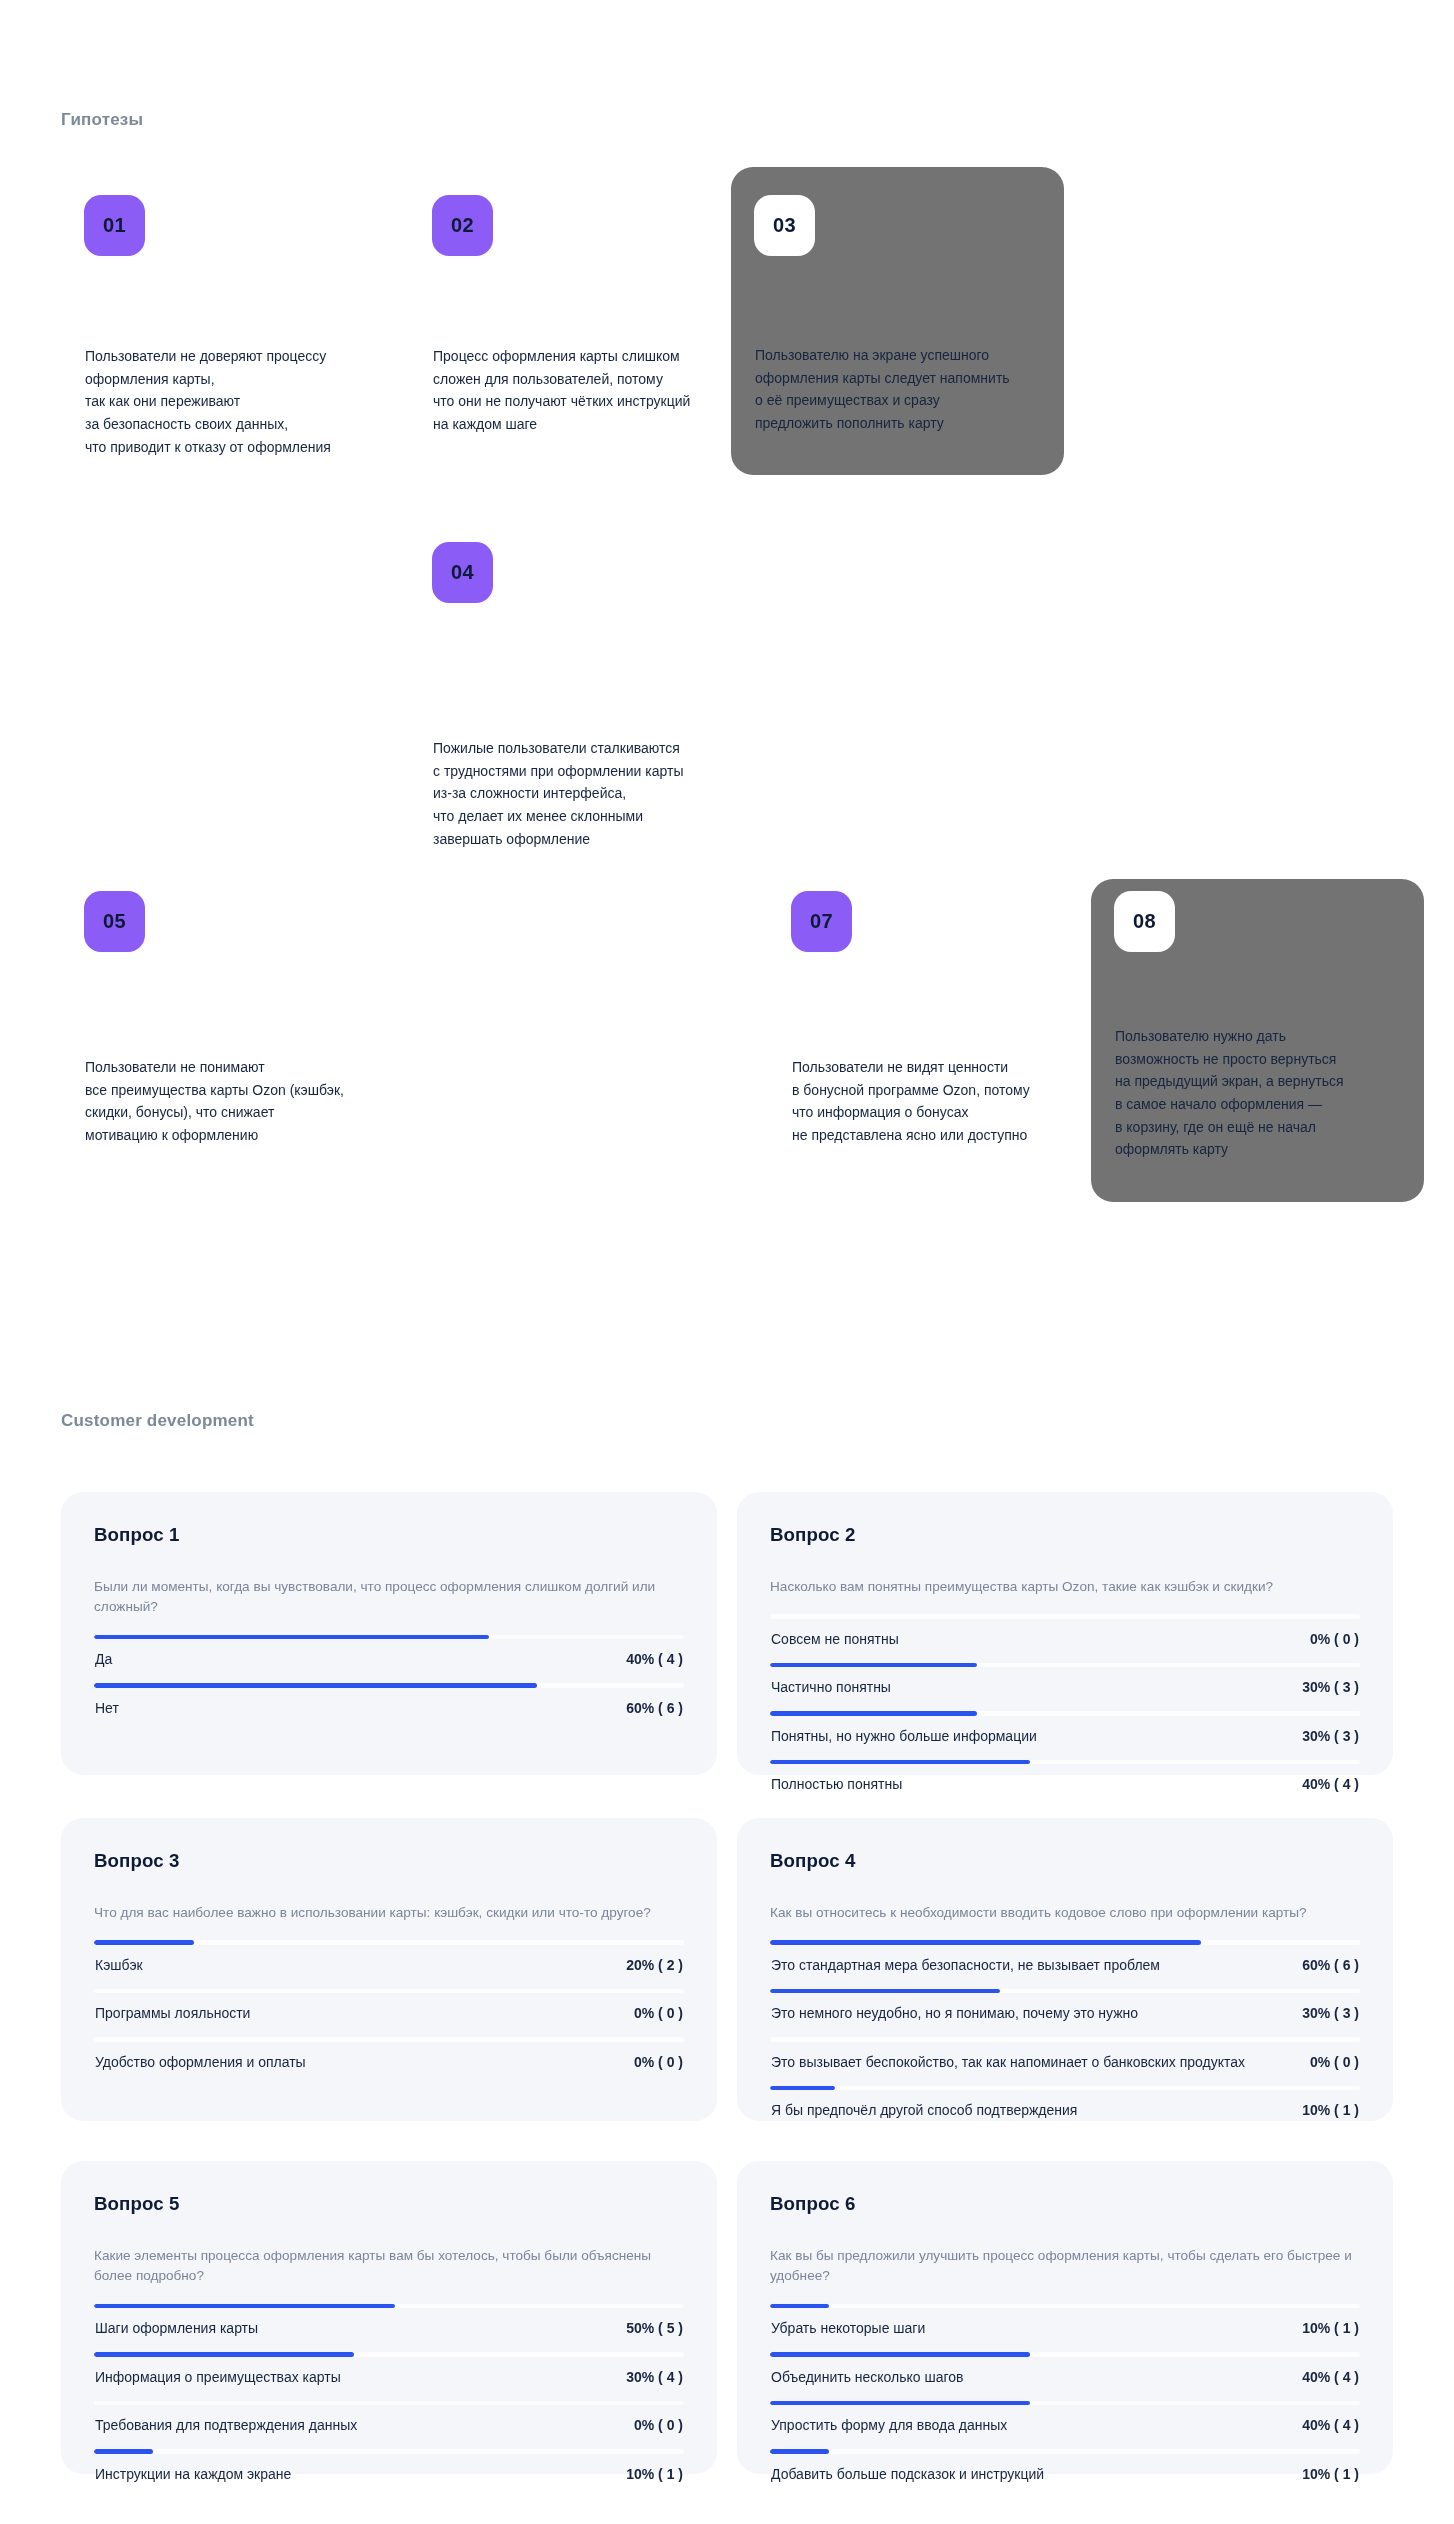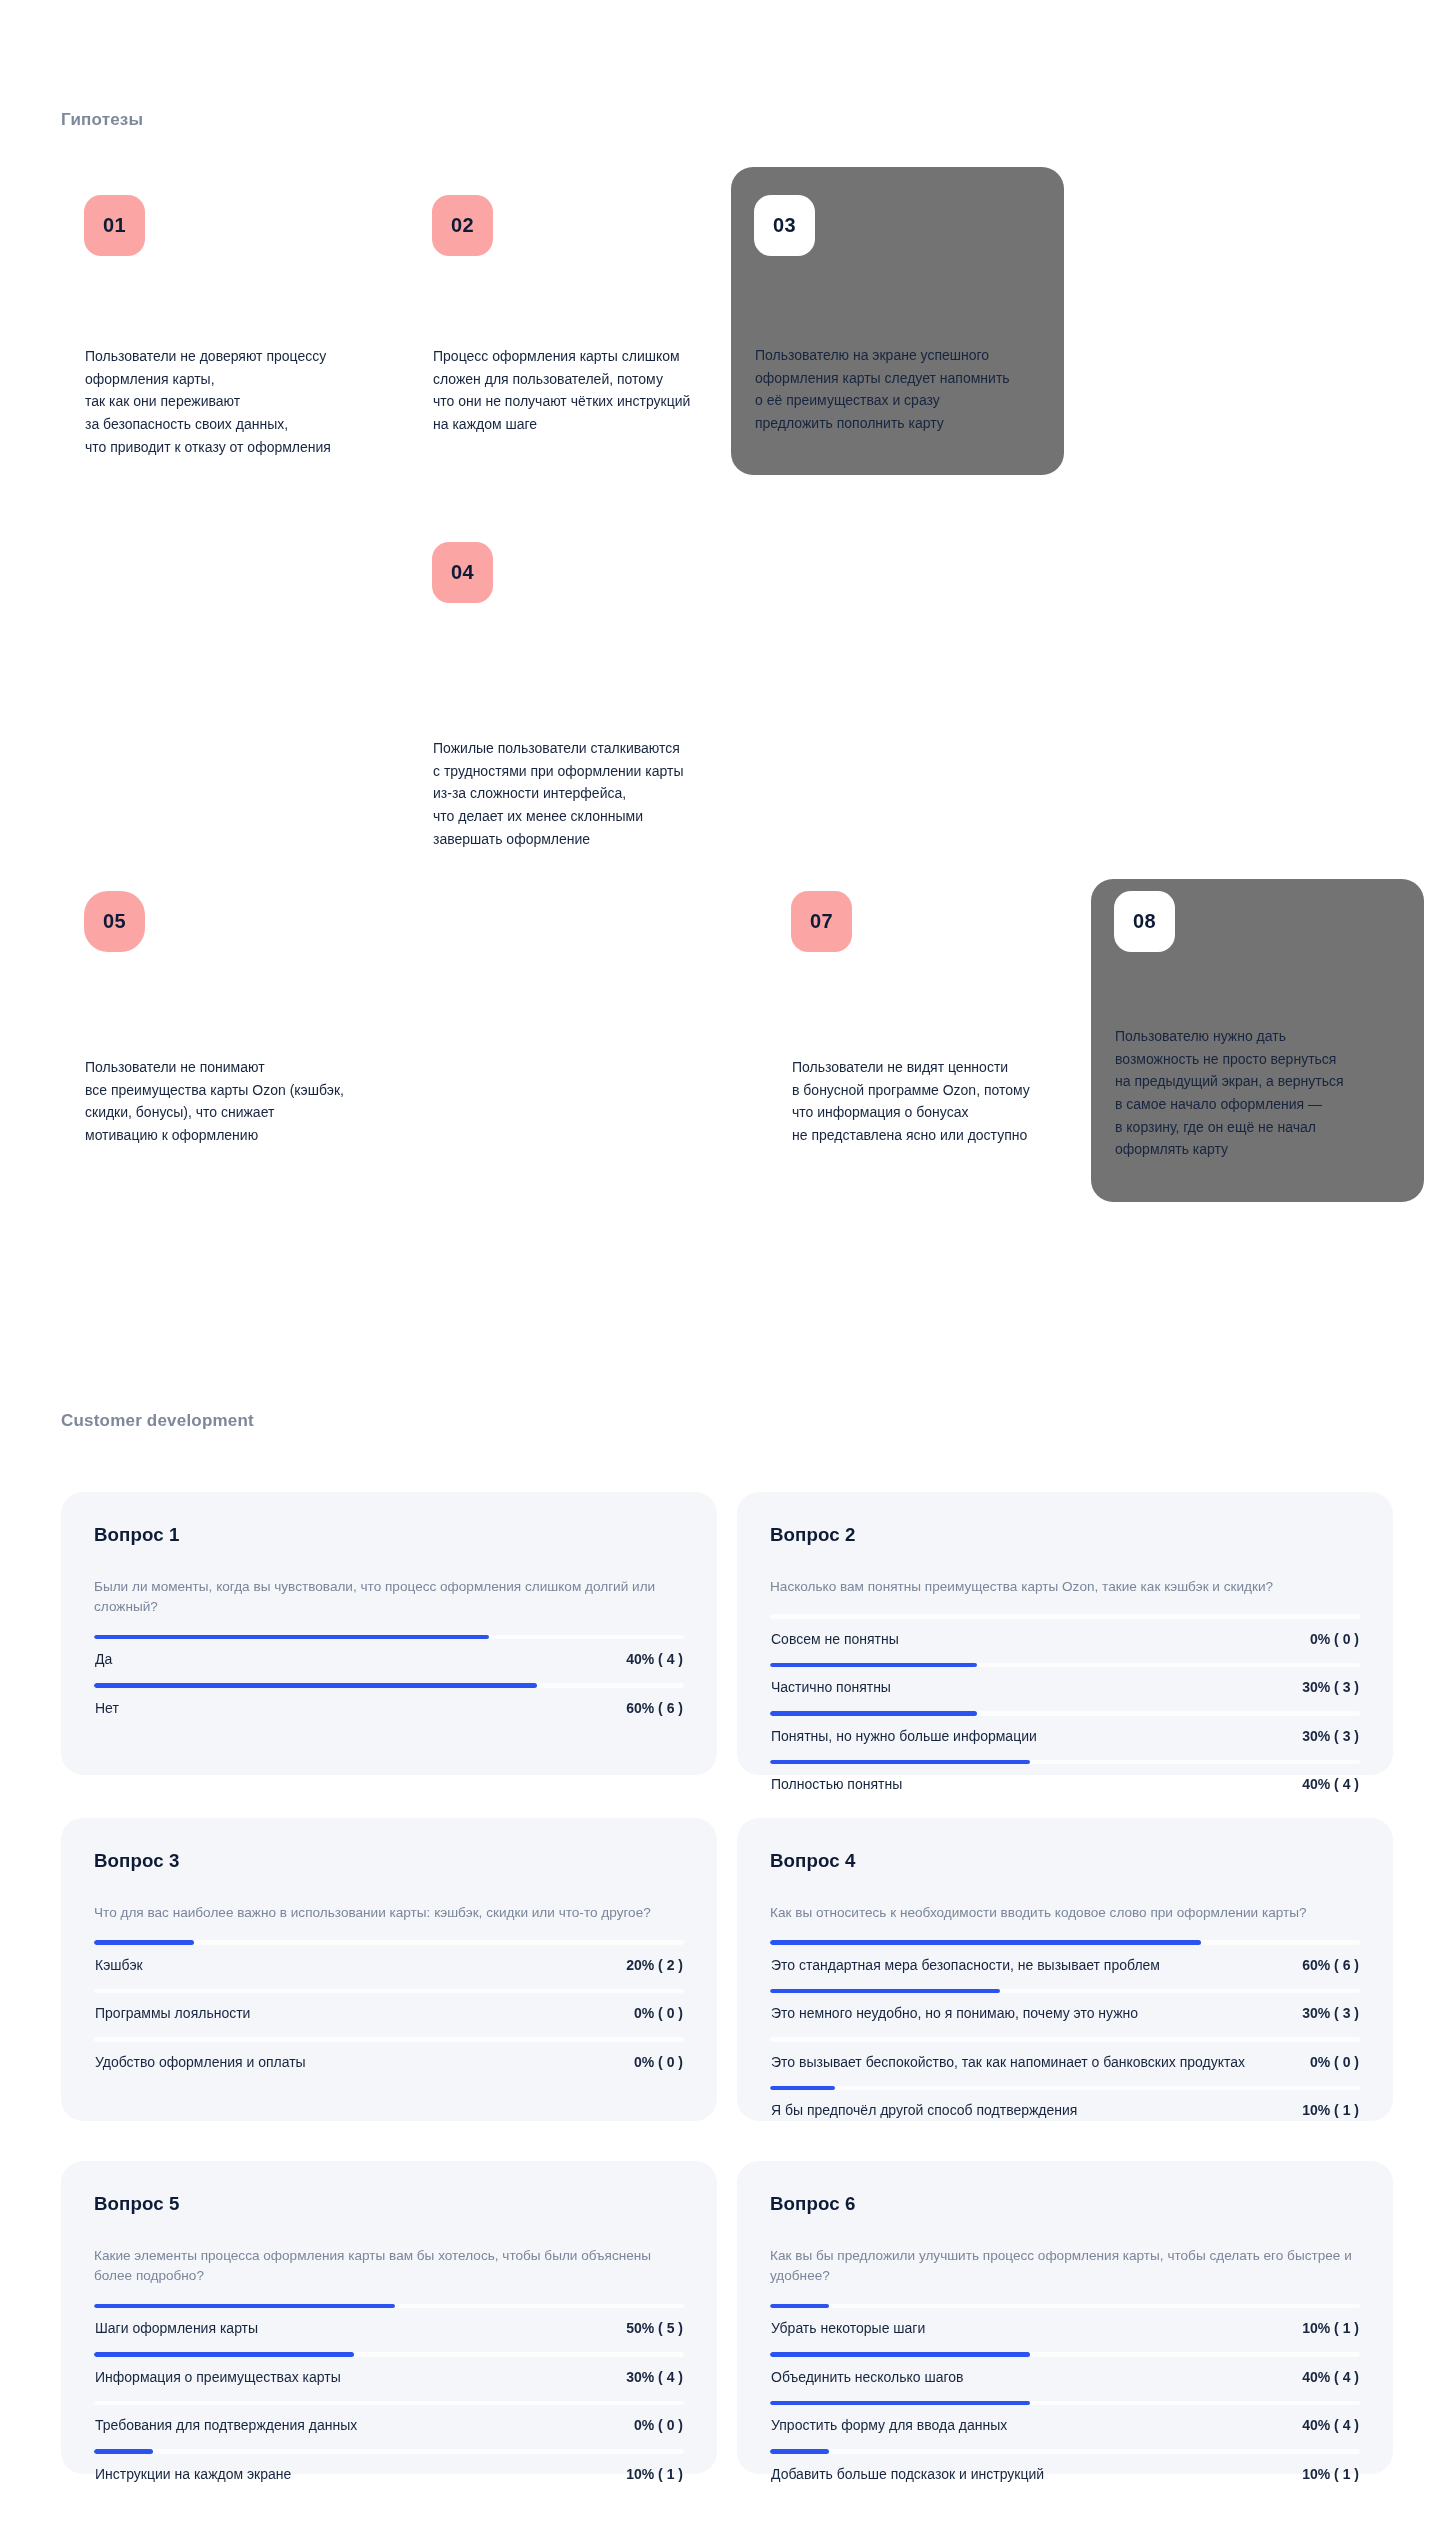--- a/index.html
+++ b/index.html
@@ -33,21 +33,21 @@
   .hyp-card {
     position: absolute;
     border-radius: 22px;
     background: transparent;
   }
   .hyp-card.shaded { background: #737373; }
   .hyp-badge {
     position: absolute;
     width: 61px; height: 61px;
     border-radius: 17px;
-    background: #fca5a5;
+    background: #8b5cf6;
     display: flex;
     align-items: center;
     justify-content: center;
     font-size: 20px;
     font-weight: 700;
     color: #0d1b36;
     letter-spacing: 0.5px;
   }
   .hyp-card.shaded .hyp-badge { background: #ffffff; }
   .hyp-text {
@@ -156,21 +156,21 @@
         <span>04</span>
       </div>
     <div class="hyp-text" style="left:24px; top:202px; width:323px;">Пожилые пользователи сталкиваются
 с трудностями при оформлении карты
 из-за сложности интерфейса,
 что делает их менее склонными
 завершать оформление</div>
   </div>
 
   <div class="hyp-card" style="left:61px; top:884px; width:348px; height:313px;">
-    <div class="hyp-badge" style="left:23px; top:7px;border-radius:24px;">
+    <div class="hyp-badge" style="left:23px; top:7px;">
         <span>05</span>
       </div>
     <div class="hyp-text" style="left:24px; top:172px; width:323px;">Пользователи не понимают
 все преимущества карты Ozon (кэшбэк,
 скидки, бонусы), что снижает
 мотивацию к оформлению</div>
   </div>
 
 
   <div class="hyp-card" style="left:768px; top:884px; width:348px; height:313px;">

